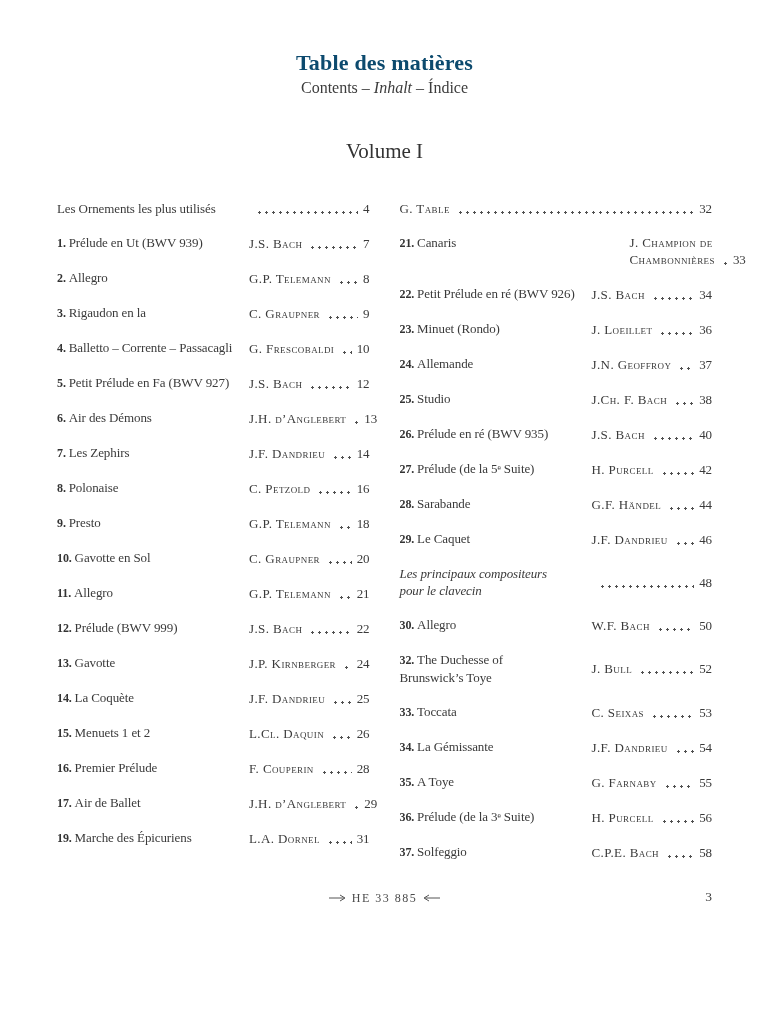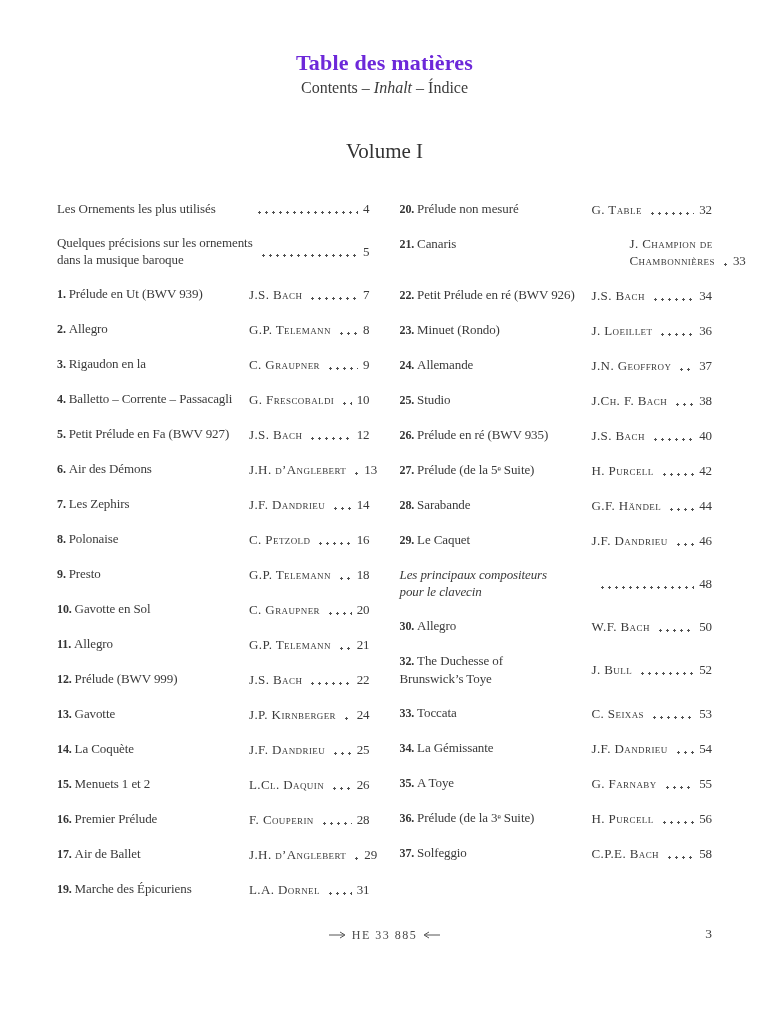--- a/index.html
+++ b/index.html
@@ -7,21 +7,21 @@
     width:760px;height:1024px;box-sizing:border-box;
     padding:50px 48px 0 57px;
     background:#ffffff;
     font-family:"Liberation Serif","DejaVu Serif",serif;
     color:#3a3a3a;
     overflow:hidden;
     position:relative;
   }
   .header{text-align:center;}
   .main-title{
-    margin:0;font-size:22px;line-height:26px;font-weight:bold;color:#6d28d9;
+    margin:0;font-size:22px;line-height:26px;font-weight:bold;color:#0c4a6e;
     letter-spacing:0.2px;
   }
   .subtitle{font-size:16px;line-height:20px;color:#3c3c3c;margin-top:2px;}
   .subtitle .it{font-style:italic;}
   .volume{font-size:21px;line-height:24px;color:#333333;margin-top:41px;}
   .columns{
     display:flex;gap:30px;margin-top:37px;
   }
   .col{flex:1 1 0;min-width:0;}
   .row{
@@ -73,32 +73,20 @@
           </div>
           <div class="right-block">
             <div class="lastline line">
               <span class="leader"></span>
               <span class="pagenum">4</span>
             </div>
           </div>
         </div>
         <div class="row">
           <div class="title-cell">
-            <div class="line">Quelques précisions sur les ornements</div>
-            <div class="line">dans la musique baroque</div>
-          </div>
-          <div class="right-block">
-            <div class="lastline line">
-              <span class="leader"></span>
-              <span class="pagenum">5</span>
-            </div>
-          </div>
-        </div>
-        <div class="row">
-          <div class="title-cell">
             <div class="line"><span class="num">1. </span>Prélude en Ut (BWV 939)</div>
           </div>
           <div class="right-block">
             <div class="lastline line">
               <span class="composer">J.S. Bach</span>
               <span class="leader"></span>
               <span class="pagenum">7</span>
             </div>
           </div>
         </div>
@@ -302,23 +290,20 @@
             <div class="lastline line">
               <span class="composer">L.A. Dornel</span>
               <span class="leader"></span>
               <span class="pagenum">31</span>
             </div>
           </div>
         </div>
       </div>
     <div class="col" id="col-right">
         <div class="row">
-          <div class="title-cell">
-            <div class="line"><span class="num">20. </span>Prélude non mesuré</div>
-          </div>
           <div class="right-block">
             <div class="lastline line">
               <span class="composer">G. Table</span>
               <span class="leader"></span>
               <span class="pagenum">32</span>
             </div>
           </div>
         </div>
         <div class="row top">
           <div class="title-cell">

